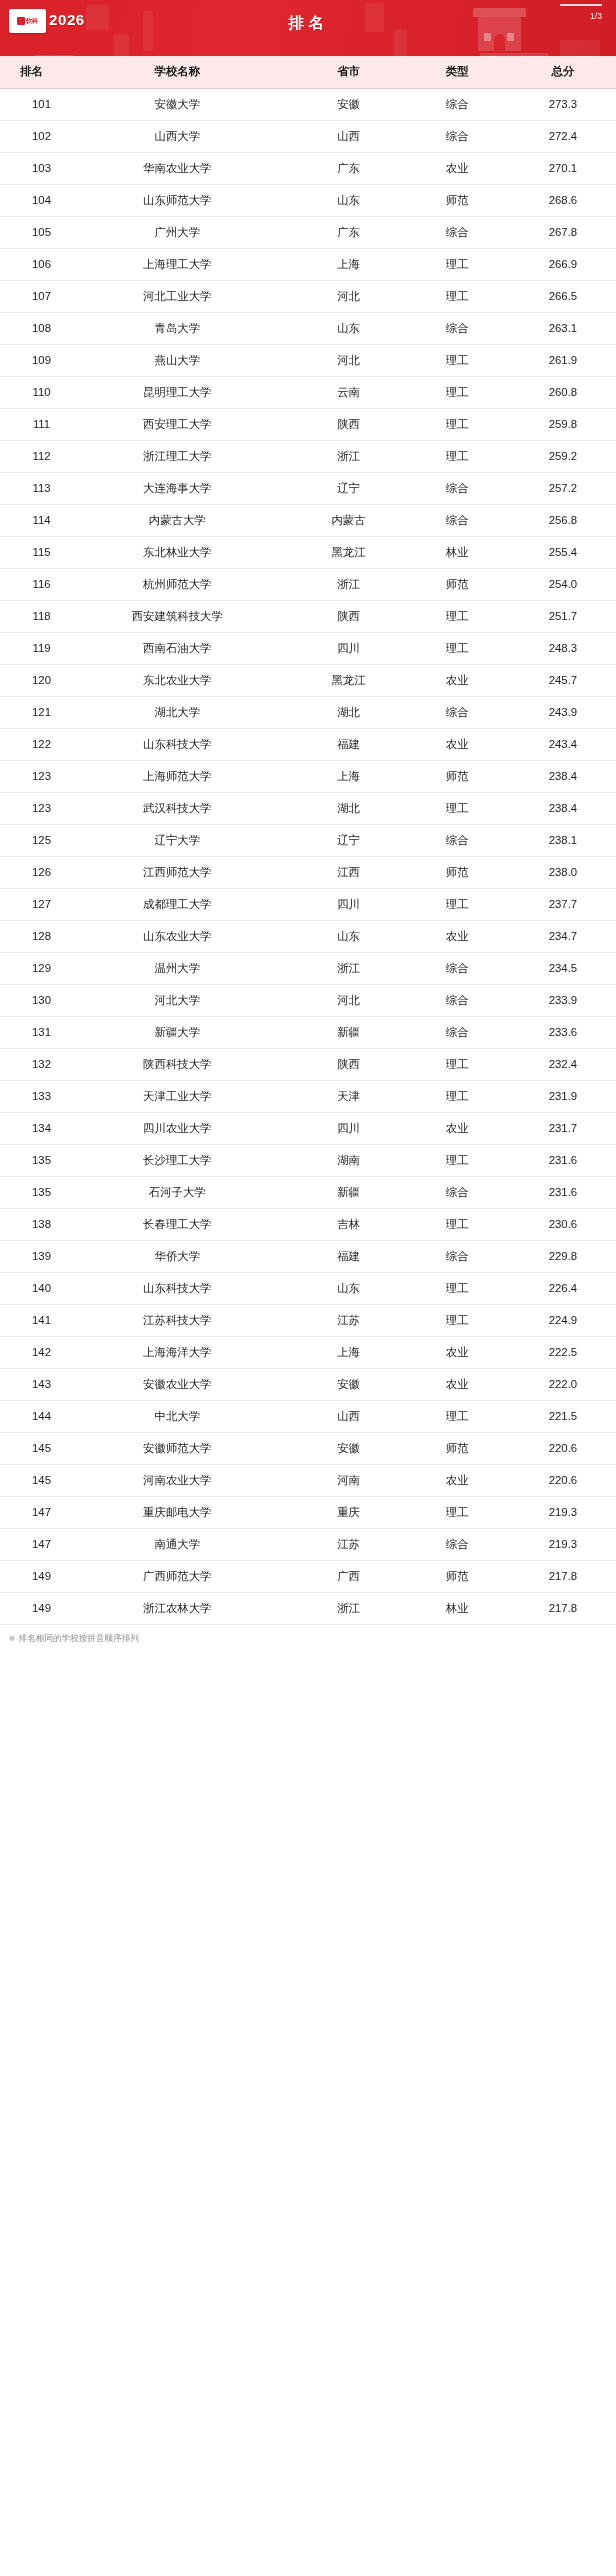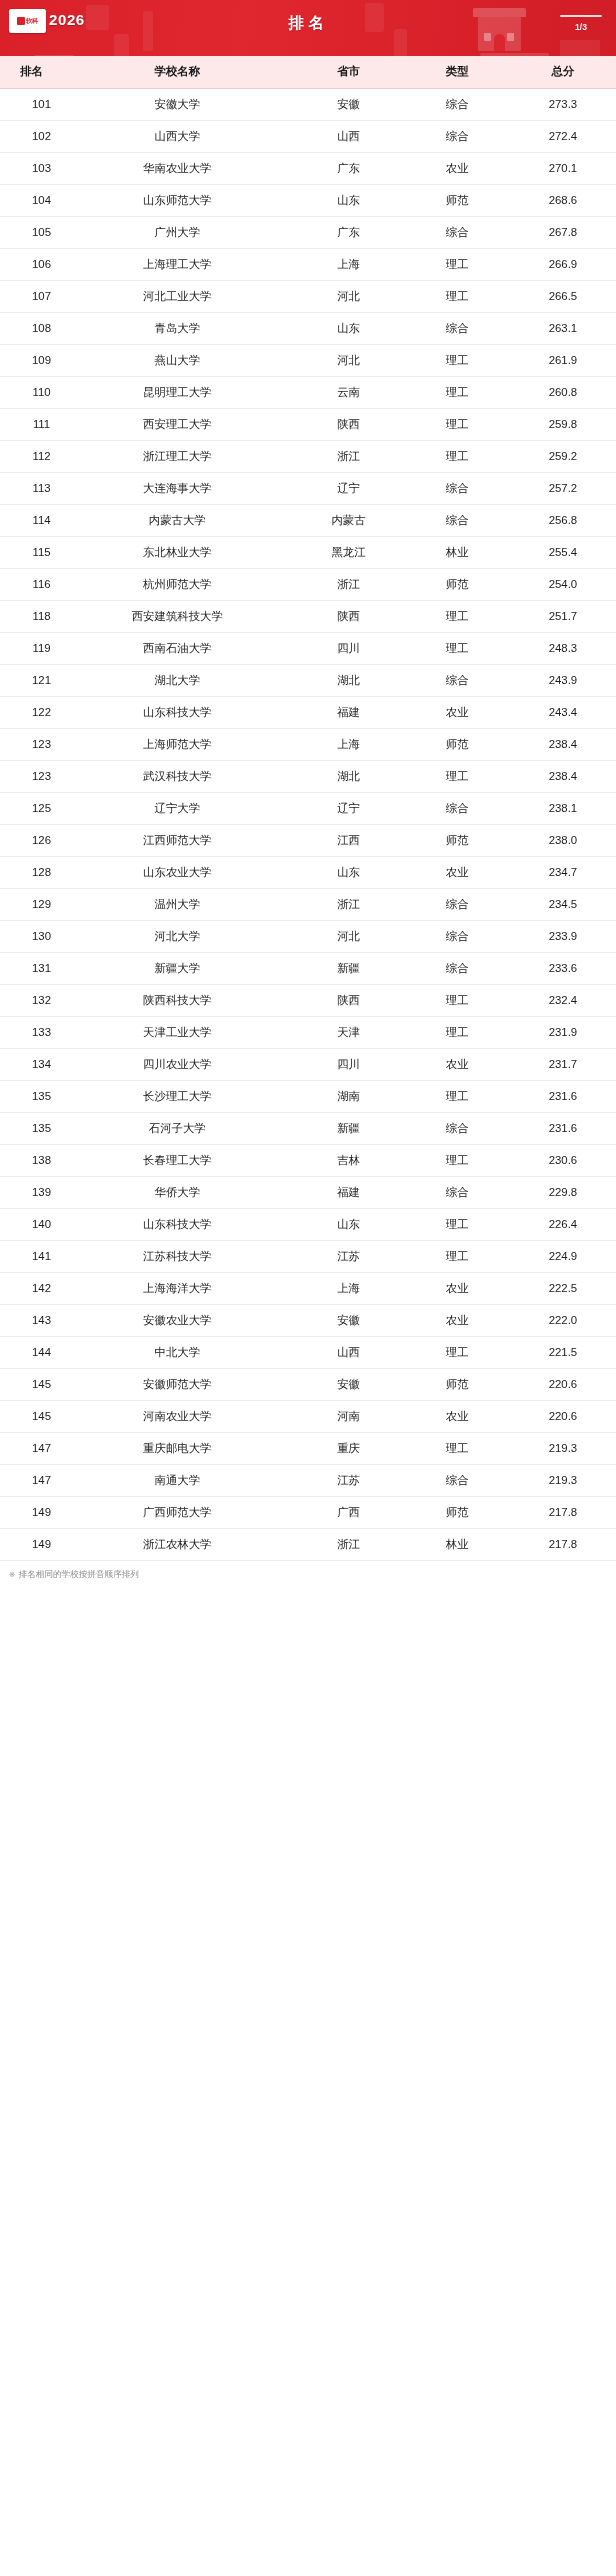--- a/index.html
+++ b/index.html
@@ -121,24 +121,23 @@
   .gate-win {
     position: absolute;
     top: 16px;
     width: 6.3px; height: 8px;
     background: rgba(255,255,255,0.35);
     border-radius: 1.1px;
   }
   .pager {
     position: absolute;
     right: 15px;
-    top: 15px;
-    text-align: center;
+    top: 4px;
+    text-align: right;
     color: #ffffff;
-    font-weight: bold;
   }
   .pager-bar {
     width: 42px;
     height: 2.3px;
     background: rgba(255,255,255,0.85);
     border-radius: 1.1px;
     margin-bottom: 4.6px;
   }
   .pager-num {
     font-size: 8.6px;
@@ -374,20 +373,27 @@
           <td class="cell-score">251.7</td>
         </tr>
         <tr>
           <td class="cell-rank">119</td>
           <td class="cell-name">西南石油大学</td>
           <td class="cell-prov">四川</td>
           <td class="cell-type">理工</td>
           <td class="cell-score">248.3</td>
         </tr>
         <tr>
+          <td class="cell-rank">120</td>
+          <td class="cell-name">东北农业大学</td>
+          <td class="cell-prov">黑龙江</td>
+          <td class="cell-type">农业</td>
+          <td class="cell-score">245.7</td>
+        </tr>
+        <tr>
           <td class="cell-rank">121</td>
           <td class="cell-name">湖北大学</td>
           <td class="cell-prov">湖北</td>
           <td class="cell-type">综合</td>
           <td class="cell-score">243.9</td>
         </tr>
         <tr>
           <td class="cell-rank">122</td>
           <td class="cell-name">山东科技大学</td>
           <td class="cell-prov">福建</td>
@@ -416,20 +422,27 @@
           <td class="cell-score">238.1</td>
         </tr>
         <tr>
           <td class="cell-rank">126</td>
           <td class="cell-name">江西师范大学</td>
           <td class="cell-prov">江西</td>
           <td class="cell-type">师范</td>
           <td class="cell-score">238.0</td>
         </tr>
         <tr>
+          <td class="cell-rank">127</td>
+          <td class="cell-name">成都理工大学</td>
+          <td class="cell-prov">四川</td>
+          <td class="cell-type">理工</td>
+          <td class="cell-score">237.7</td>
+        </tr>
+        <tr>
           <td class="cell-rank">128</td>
           <td class="cell-name">山东农业大学</td>
           <td class="cell-prov">山东</td>
           <td class="cell-type">农业</td>
           <td class="cell-score">234.7</td>
         </tr>
         <tr>
           <td class="cell-rank">129</td>
           <td class="cell-name">温州大学</td>
           <td class="cell-prov">浙江</td>

